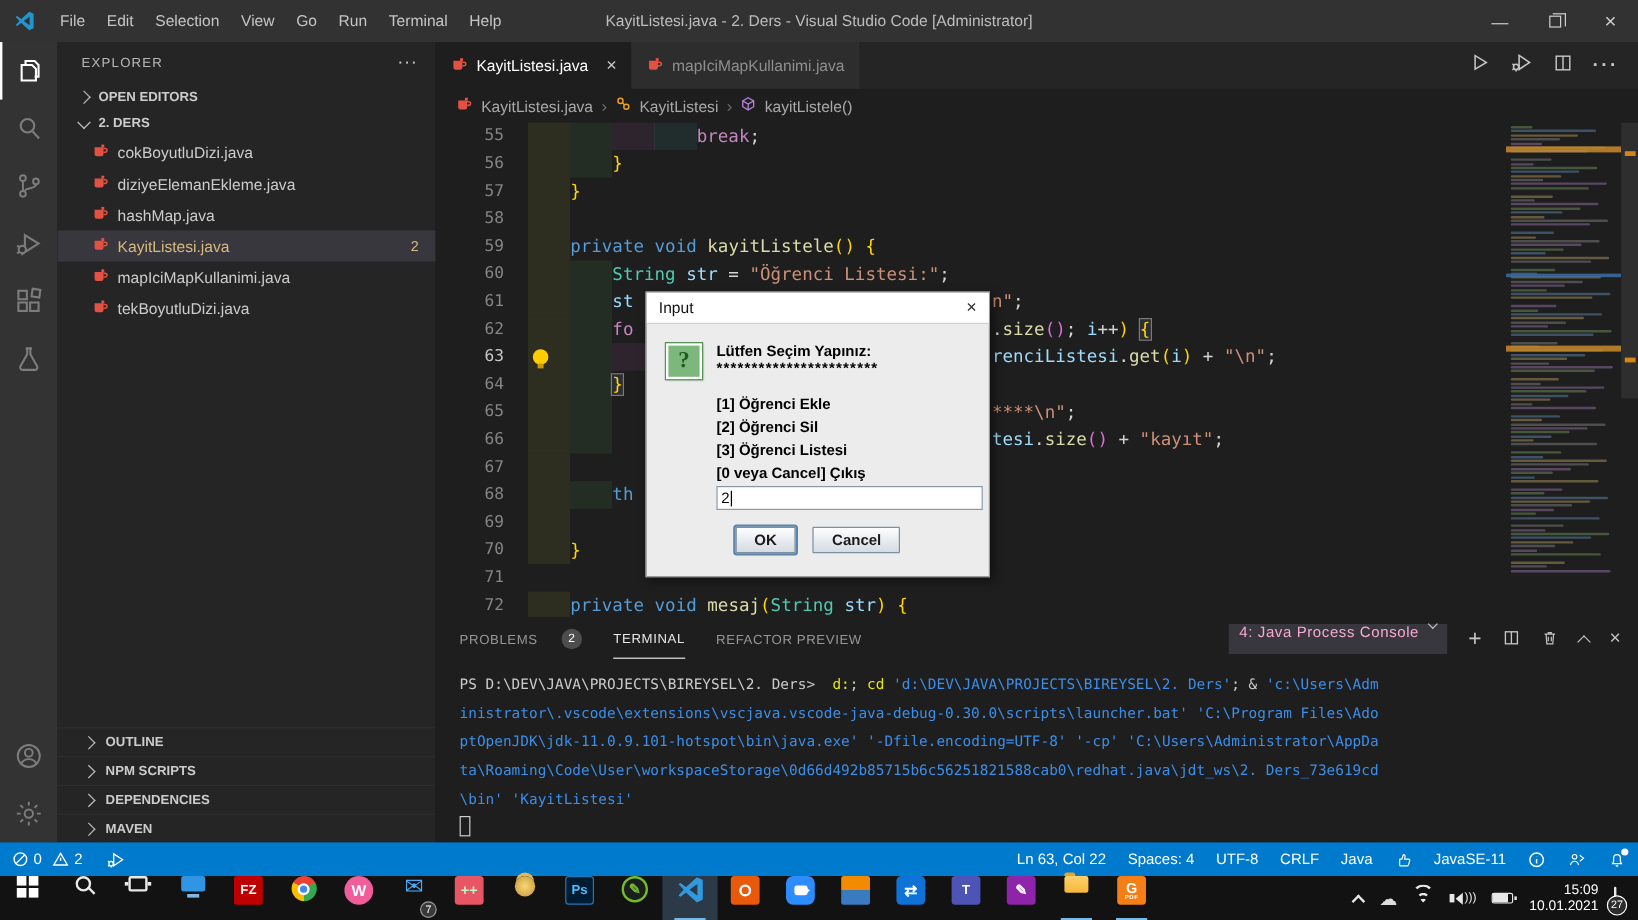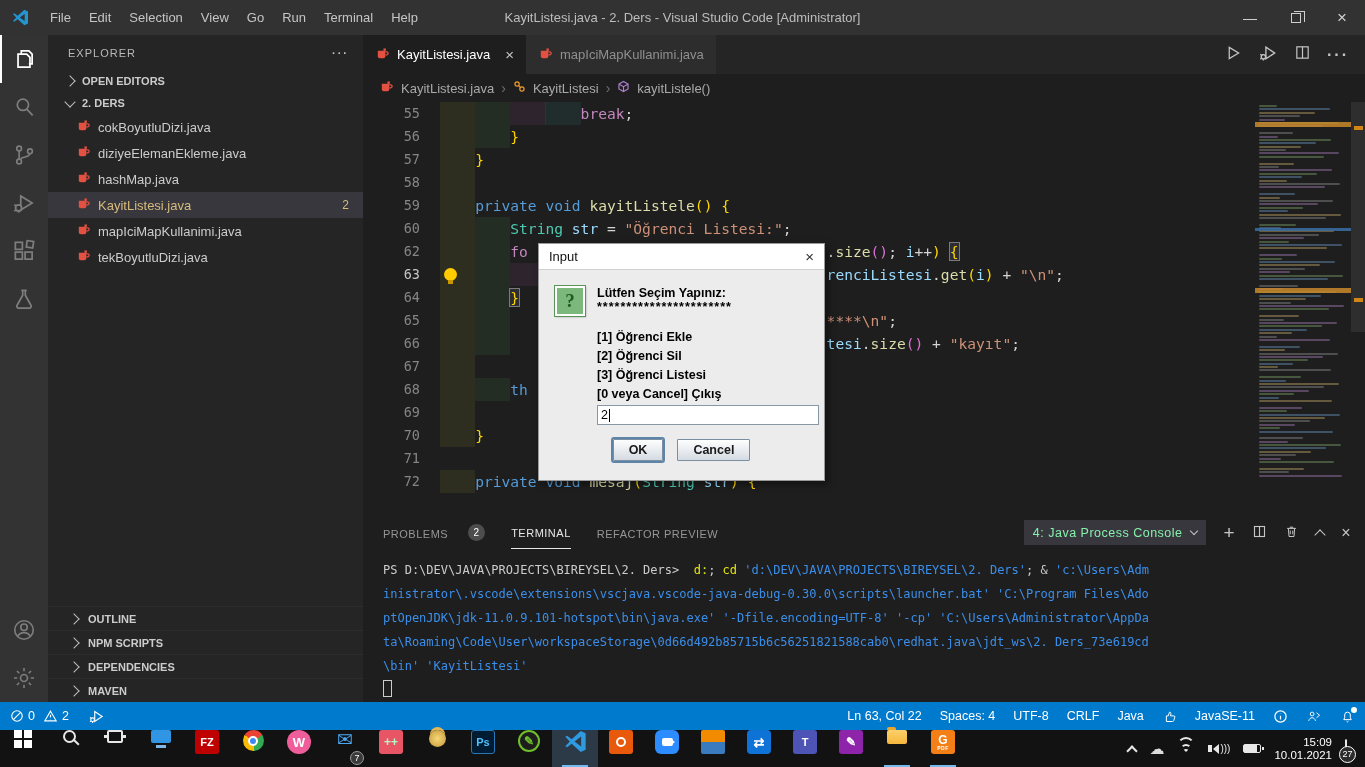--- a/index.html
+++ b/index.html
@@ -95,21 +95,21 @@
   .jd-btn.ok{outline:2px solid #5e85a8;outline-offset:0}
 
   
   .panel{flex:0 0 186px;display:flex;flex-direction:column;background:#1e1e1e;min-width:0}
   .panel-header{flex:0 0 37px;display:flex;align-items:center;padding:0 14px 0 20px;font-size:11px;letter-spacing:.5px;color:#969696}
   .ptab{margin-right:26px;display:flex;align-items:center;gap:20px;height:100%;}
   .ptab .lbl{padding:11px 0 9px 0}
   .ptab.active{color:#e7e7e7}
   .ptab.active .lbl{border-bottom:1px solid #e7e7e7}
   .pbadge{background:#4d4d4d;color:#fff;border-radius:50%;width:17px;height:17px;display:flex;align-items:center;justify-content:center;font-size:10px}
-  .console-select{margin-left:auto;background:#37373d;color:#86efac;font-size:12.5px;height:25px;display:flex;align-items:center;gap:8px;padding:0 9px}
+  .console-select{margin-left:auto;background:#37373d;color:#f9a8d4;font-size:12.5px;height:25px;display:flex;align-items:flex-start;gap:8px;padding:0 9px}
   .panel-icons{display:flex;align-items:center;gap:17px;margin-left:18px;color:#c5c5c5}
   .plus{font-size:19px;font-weight:normal;line-height:1}
   .terminal{flex:1;padding:7px 0 0 20px;font-family:"DejaVu Sans Mono",monospace;font-size:12px;line-height:24px;white-space:pre;overflow:hidden}
   .t-w{color:#cccccc}.t-y{color:#e5e510}.t-b{color:#3b8eea}
   .tcursor{display:inline-block;width:9px;height:17px;border:1px solid #ccc;vertical-align:-3px}
 
   
   .statusbar{flex:0 0 28px;background:#007acc;color:#fff;display:flex;align-items:center;font-size:12.5px;padding:0 10px}
   .sb-left{display:flex;align-items:center;gap:5px}
   .sb-left .grp{display:flex;align-items:center;gap:4px;margin-right:6px}
@@ -382,20 +382,21 @@
       </div>
 
       <div class="codearea">
         <div id="codelines">
             <div class="code-line"><span class="ln">55</span><span class="iblk lvl0" style="left: 77px;"></span><span class="iblk lvl1" style="left: 112.16px;"></span><span class="iblk lvl2" style="left: 147.32px;"></span><span class="iblk lvl3" style="left: 182.48px;"></span><span class="ct"><span class="c-ws">                </span><span class="c-ctrl">break</span><span class="c-pun">;</span></span></div>
             <div class="code-line"><span class="ln">56</span><span class="iblk lvl0" style="left: 77px;"></span><span class="iblk lvl1" style="left: 112.16px;"></span><span class="ct"><span class="c-ws">        </span><span class="c-br1">}</span></span></div>
             <div class="code-line"><span class="ln">57</span><span class="iblk lvl0" style="left: 77px;"></span><span class="ct"><span class="c-ws">    </span><span class="c-br1">}</span></span></div>
             <div class="code-line"><span class="ln">58</span><span class="iblk lvl0" style="left: 77px;"></span><span class="ct"><span class="c-ws">    </span></span></div>
             <div class="code-line"><span class="ln">59</span><span class="iblk lvl0" style="left: 77px;"></span><span class="ct"><span class="c-ws">    </span><span class="c-kw">private</span><span class="c-pun"> </span><span class="c-kw">void</span><span class="c-pun"> </span><span class="c-fn">kayitListele</span><span class="c-br1">(</span><span class="c-br1">)</span><span class="c-pun"> </span><span class="c-br1">{</span></span></div>
             <div class="code-line"><span class="ln">60</span><span class="iblk lvl0" style="left: 77px;"></span><span class="iblk lvl1" style="left: 112.16px;"></span><span class="ct"><span class="c-ws">        </span><span class="c-typ">String</span><span class="c-pun"> </span><span class="c-var">str</span><span class="c-pun"> = </span><span class="c-str">"Öğrenci Listesi:"</span><span class="c-pun">;</span></span></div>
+            <div class="code-line"><span class="ln">61</span><span class="iblk lvl0" style="left: 77px;"></span><span class="iblk lvl1" style="left: 112.16px;"></span><span class="ct"><span class="c-ws">        </span><span class="c-var">st</span><span class="c-ws">                                  </span><span class="c-str">n"</span><span class="c-pun">;</span></span></div>
             <div class="code-line"><span class="ln">62</span><span class="iblk lvl0" style="left: 77px;"></span><span class="iblk lvl1" style="left: 112.16px;"></span><span class="ct"><span class="c-ws">        </span><span class="c-ctrl">fo</span><span class="c-ws">                                  </span><span class="c-pun">.</span><span class="c-fn">size</span><span class="c-br2">(</span><span class="c-br2">)</span><span class="c-pun">; </span><span class="c-var">i</span><span class="c-pun">++</span><span class="c-br1">)</span><span class="c-pun"> </span><span class="c-br1 match-box">{</span></span></div>
             <div class="code-line"><span class="ln cur">63</span><span class="iblk lvl0" style="left: 77px;"></span><span class="iblk lvl1" style="left: 112.16px;"></span><span class="iblk lvl2" style="left: 147.32px;"></span><span class="bulb"></span><span class="ct"><span class="c-ws">            </span><span class="c-ws">                                </span><span class="c-var">renciListesi</span><span class="c-pun">.</span><span class="c-fn">get</span><span class="c-br1">(</span><span class="c-var">i</span><span class="c-br1">)</span><span class="c-pun"> + </span><span class="c-str">"\n"</span><span class="c-pun">;</span></span></div>
             <div class="code-line"><span class="ln">64</span><span class="iblk lvl0" style="left: 77px;"></span><span class="iblk lvl1" style="left: 112.16px;"></span><span class="ct"><span class="c-ws">        </span><span class="c-br1 match-box">}</span></span></div>
             <div class="code-line"><span class="ln">65</span><span class="iblk lvl0" style="left: 77px;"></span><span class="iblk lvl1" style="left: 112.16px;"></span><span class="ct"><span class="c-ws">        </span><span class="c-ws">                                    </span><span class="c-str">****\n"</span><span class="c-pun">;</span></span></div>
             <div class="code-line"><span class="ln">66</span><span class="iblk lvl0" style="left: 77px;"></span><span class="iblk lvl1" style="left: 112.16px;"></span><span class="ct"><span class="c-ws">        </span><span class="c-ws">                                    </span><span class="c-var">tesi</span><span class="c-pun">.</span><span class="c-fn">size</span><span class="c-br2">(</span><span class="c-br2">)</span><span class="c-pun"> + </span><span class="c-str">"kayıt"</span><span class="c-pun">;</span></span></div>
             <div class="code-line"><span class="ln">67</span><span class="iblk lvl0" style="left: 77px;"></span><span class="ct"><span class="c-ws">    </span></span></div>
             <div class="code-line"><span class="ln">68</span><span class="iblk lvl0" style="left: 77px;"></span><span class="iblk lvl1" style="left: 112.16px;"></span><span class="ct"><span class="c-ws">        </span><span class="c-kw">th</span></span></div>
             <div class="code-line"><span class="ln">69</span><span class="iblk lvl0" style="left: 77px;"></span><span class="ct"><span class="c-ws">    </span></span></div>
             <div class="code-line"><span class="ln">70</span><span class="iblk lvl0" style="left: 77px;"></span><span class="ct"><span class="c-ws">    </span><span class="c-br1">}</span></span></div>
             <div class="code-line"><span class="ln">71</span><span class="ct"></span></div>

